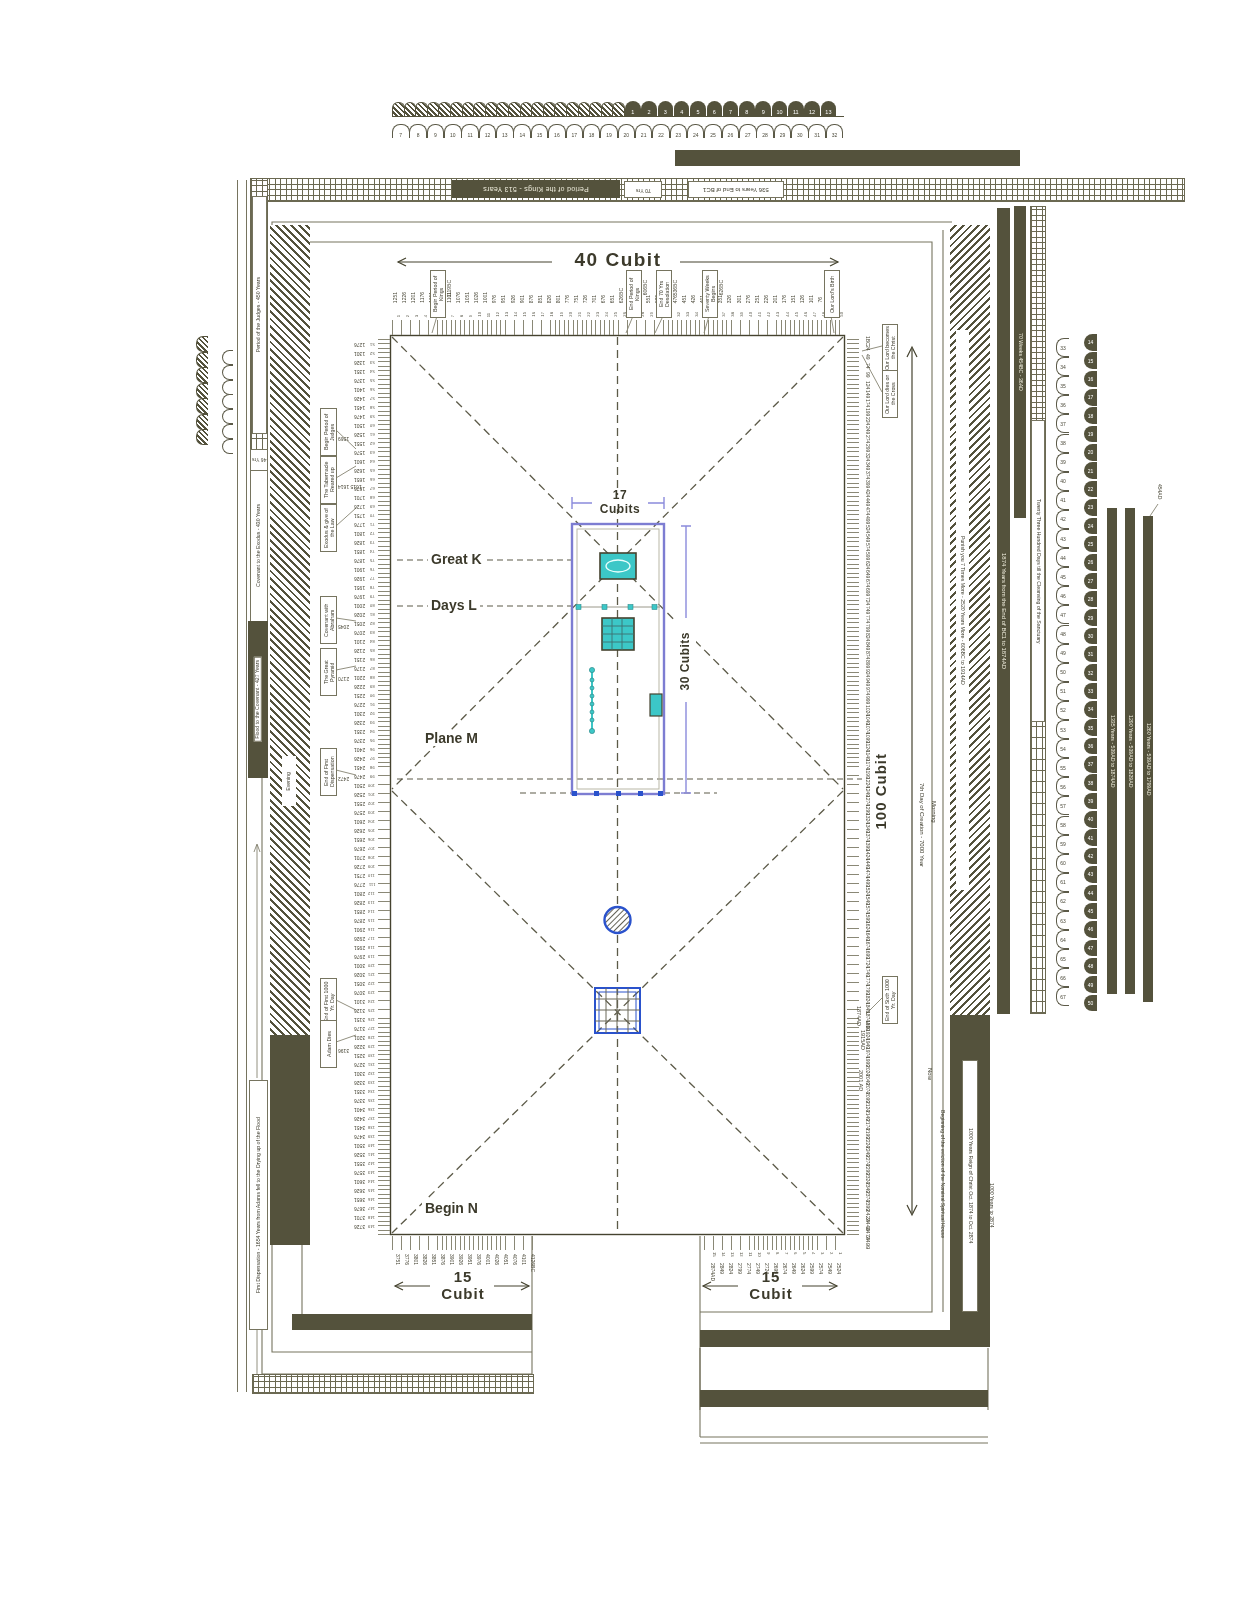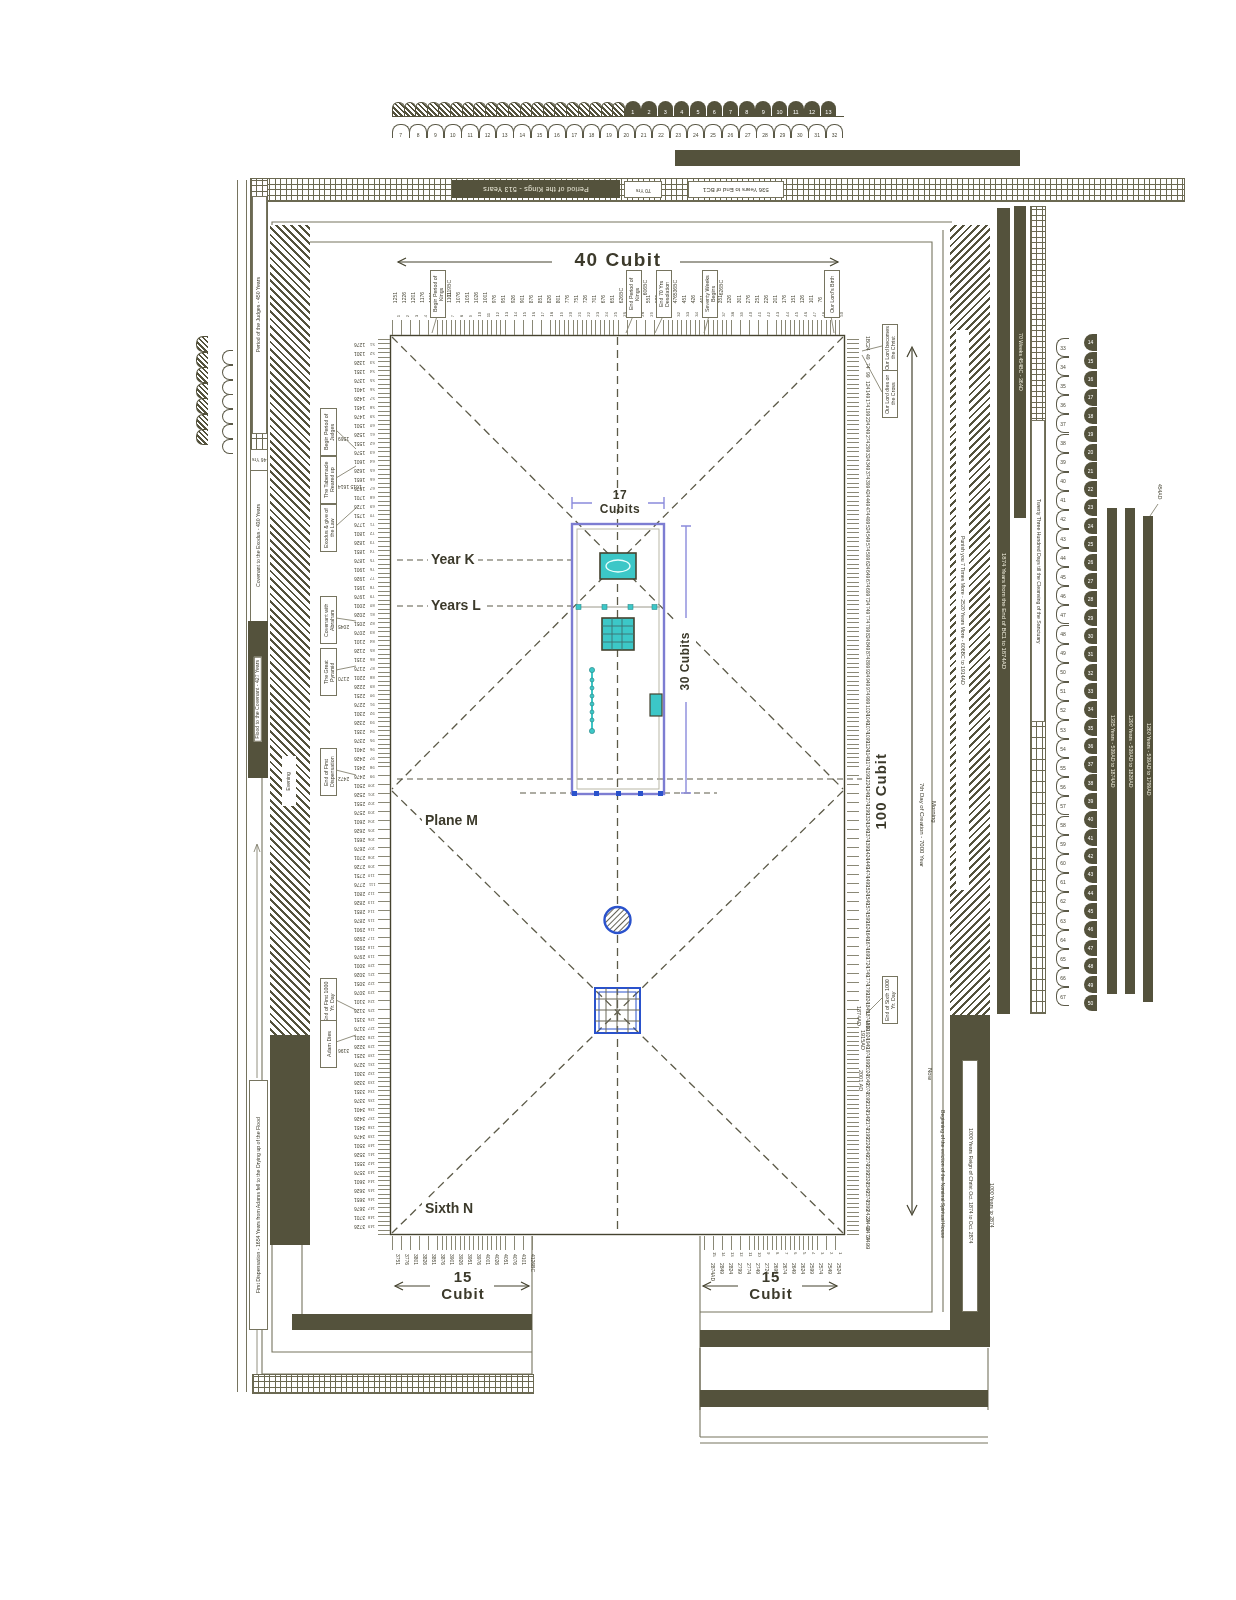--- a/index.html
+++ b/index.html
@@ -437,24 +437,24 @@
   <div class="abs cen dim-mid" style="left:738px;top:1276px;width:66px;height:18px;">
     <span>15 Cubit</span>
   </div>
   <div class="abs cen dim-sm" style="left:592px;top:495px;width:56px;height:14px;background:#fff;">
     <span>17 Cubits</span>
   </div>
   <div class="abs cen" style="left:674px;top:620px;width:22px;height:82px;background:#fff;">
     <span class="vup dim-sm">30 Cubits</span>
   </div>
 
-  <div class="abs plane" style="left:428px;top:551px;"><span>Year K</span></div>
-  <div class="abs plane" style="left:428px;top:597px;"><span>Years L</span></div>
-  <div class="abs plane" style="left:422px;top:812px;"><span>Plane M</span></div>
-  <div class="abs plane" style="left:422px;top:1200px;"><span>Sixth N</span></div>
+  <div class="abs plane" style="left:428px;top:551px;"><span>Great K</span></div>
+  <div class="abs plane" style="left:428px;top:597px;"><span>Days L</span></div>
+  <div class="abs plane" style="left:422px;top:730px;"><span>Plane M</span></div>
+  <div class="abs plane" style="left:422px;top:1200px;"><span>Begin N</span></div>
 
   <div class="abs" id="scale-top" style="left:392px;top:262px;width:455px;height:56px;">
       <span class="num vup" style="left: 1px; bottom: 15px;">1251</span>
       <span class="cnum vup" style="left: 4.8px; bottom: 1px;">1</span>
       <span class="num vup" style="left: 10.04px; bottom: 15px;">1226</span>
       <span class="cnum vup" style="left: 13.84px; bottom: 1px;">2</span>
       <span class="num vup" style="left: 19.08px; bottom: 15px;">1201</span>
       <span class="cnum vup" style="left: 22.88px; bottom: 1px;">3</span>
       <span class="num vup" style="left: 28.12px; bottom: 15px;">1176</span>
       <span class="cnum vup" style="left: 31.92px; bottom: 1px;">4</span>

